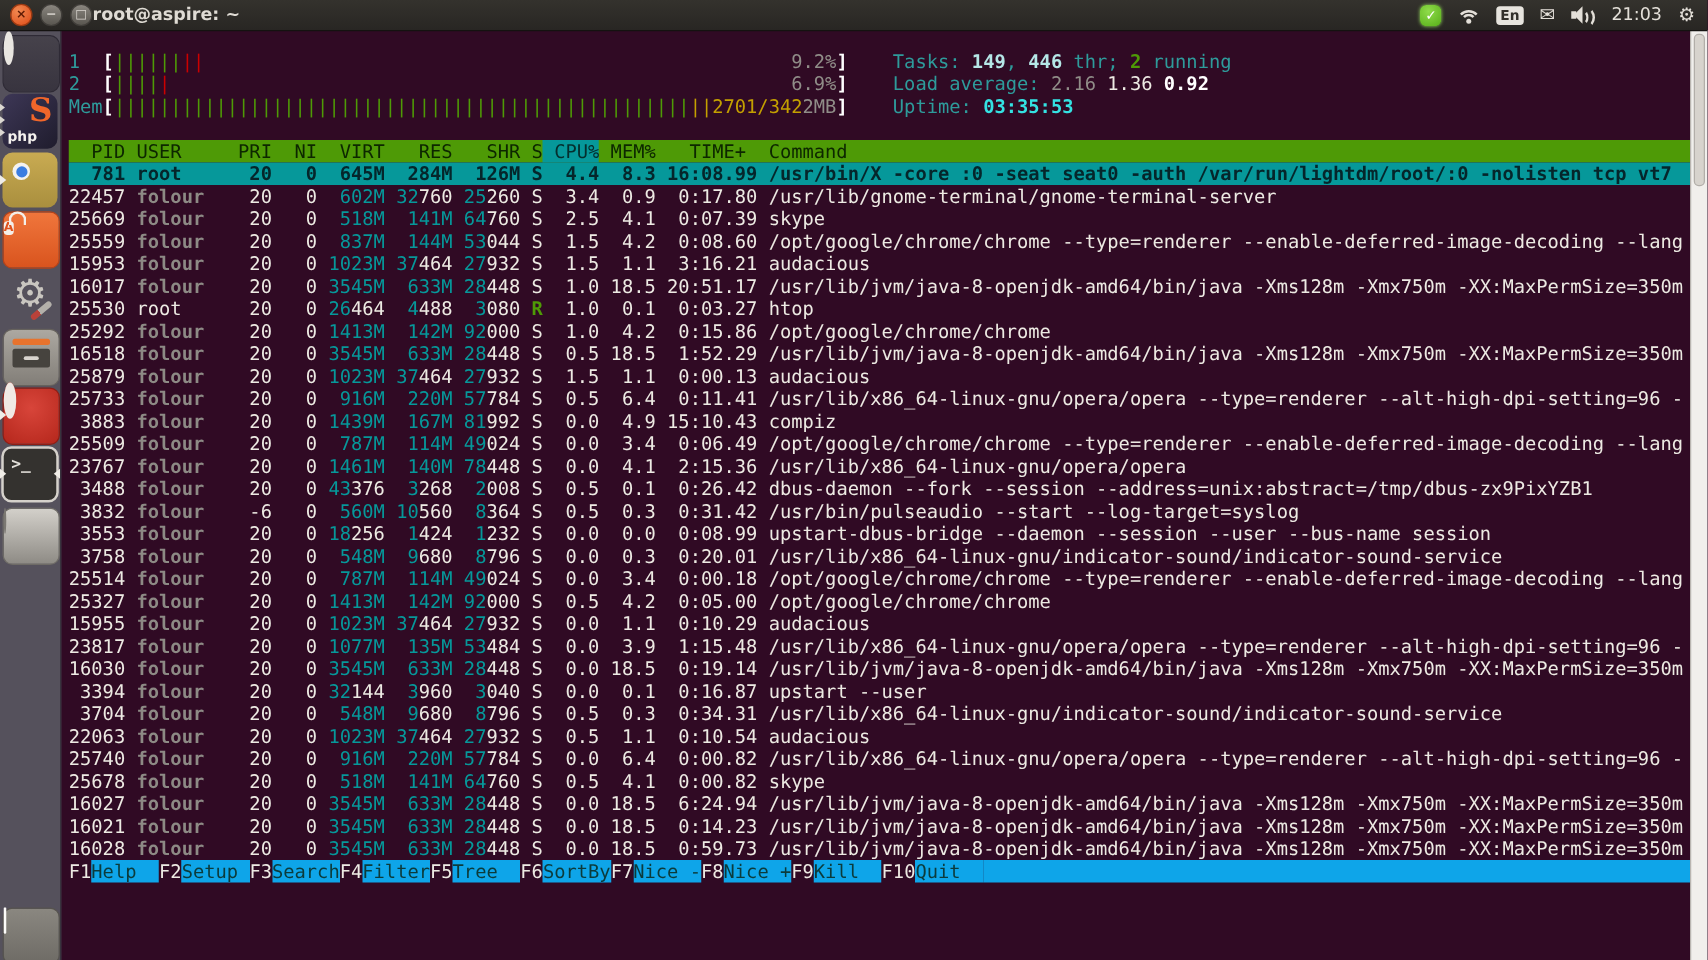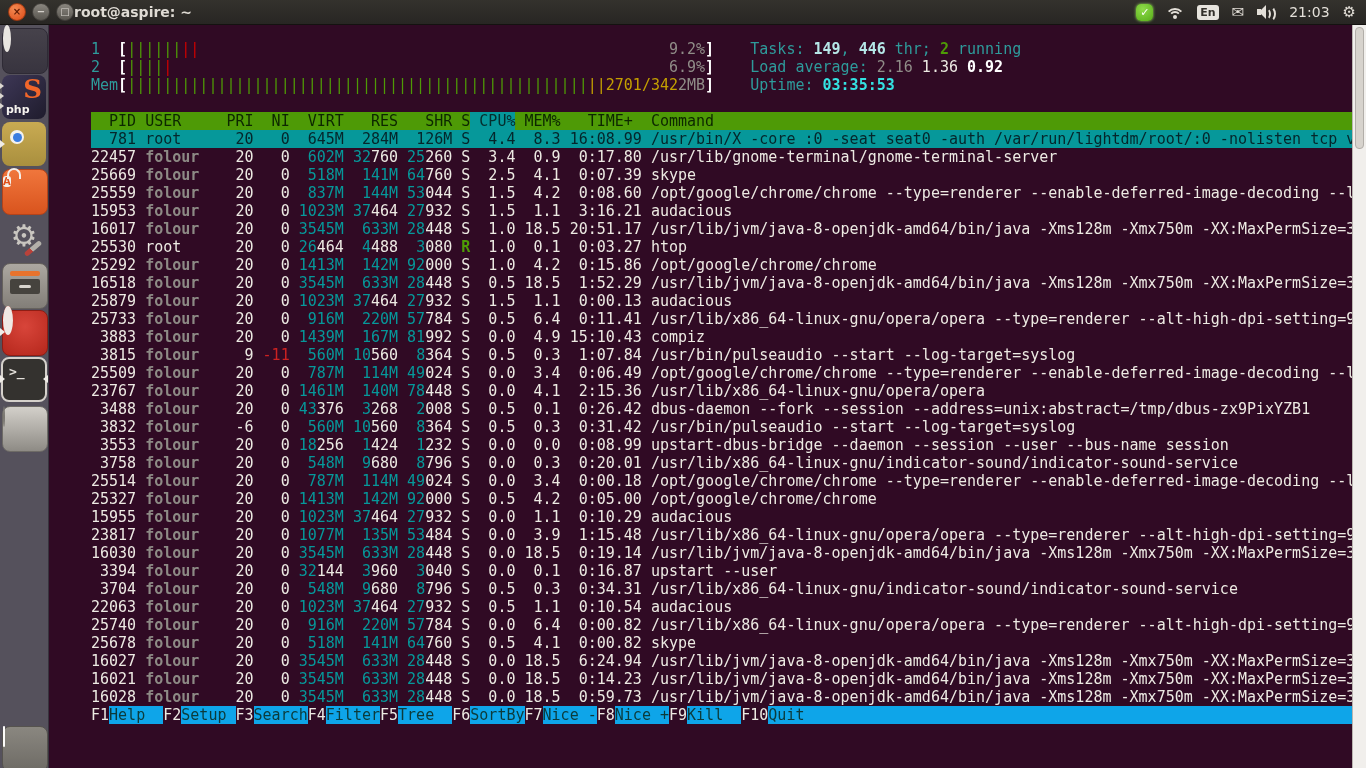--- a/index.html
+++ b/index.html
@@ -56,38 +56,38 @@
   [data-name="launcher-terminal"]{background:#34322f;border:2px solid #d5d1cb;left:1px;width:42px;height:41px;}
   .tp{color:#e4e1db;font:bold 13px/1 "DejaVu Sans Mono",monospace;padding:6px 0 0 6px;display:block;}
   [data-name="launcher-disk"]{background:linear-gradient(#d3d0ca,#8e8b85);border:1px solid #6e6b66;}
   .platter{width:26px;height:26px;margin:8px auto 0;border-radius:50%;background:radial-gradient(circle,#b9b6b0 0 28%,#dcd9d3 29% 55%,#a19e98 56%);border:1px solid #7b7872;}
   [data-name="launcher-trash"]{background:linear-gradient(#8a8780,#6e6b65);border:1px solid #56534e;}
   .cup{width:20px;height:22px;margin:9px auto 0;background:linear-gradient(#f2efea,#c9c6c0);border-radius:3px 3px 7px 7px;border:1px solid #fdfcfa;}
   
   .term{position:absolute;left:48px;top:24px;right:13px;bottom:0;background:#300A24;padding:16px 0 0 7px;overflow:hidden;font:15px/18px "DejaVu Sans Mono",monospace;color:#edeae3;z-index:1;}
   .scroll{position:absolute;right:0;top:24px;width:13px;bottom:0;background:#f1efec;border-left:1px solid #b9b5b0;z-index:2;}
   .scroll .thumb{position:absolute;left:2px;right:2px;top:3px;height:120px;background:#d7d3cd;border:1px solid #b2aea9;border-radius:4px;}
-  .ln{height:18px;white-space:pre;margin-left:36px;}
+  .ln{height:18px;white-space:pre;}
   .cy{color:#06989A}
   .us{color:#8d8a85;font-weight:bold}
   .rd{color:#cc2222}
   .gn{color:#4E9A06;font-weight:bold}
   .gr{color:#908d88}
   .or{color:#C4A000}
   .wh{color:#edeae3}
   .bw{color:#ffffff;font-weight:bold}
   .bc{color:#b5e7e7;font-weight:bold}
   .lb{color:#2e9b9b}
   .cy2{color:#34E2E2;font-weight:bold}
   .wb2{color:#ffffff;font-weight:bold}
   .bar-g{color:#4E9A06}.bar-r{color:#CC0000}.bar-o{color:#C4A000}
   .hdr{background:#4E9A06;color:#0d2700;}
   .hdr .sort{background:#06989A;color:#052e2e;}
   .sel{background:#06989A;}
-  .sel,.sel span{color:#05262b!important;font-weight:normal;}
+  .sel,.sel span{color:#05262b!important;font-weight:bold;}
   .fk{color:#edeae3;}
   .fl{background:#0ea5e9;color:#0c3b3b;}
 </style>
 </head>
 <body>
 
 <div class="panel" data-name="top-panel">
   <div class="winbtns" data-name="window-controls">
     <span class="wbtn wb-c" data-name="window-close-button">×</span>
     <span class="wbtn wb-m" data-name="window-minimize-button">−</span>
@@ -159,21 +159,20 @@
     <div class="ln" data-name="process-row-25669">25669 <span class="us">folour   </span> 20   0  <span class="cy">518M</span>  <span class="cy">141M</span> <span class="cy">64</span>760 S  2.5  4.1  0:07.39 skype                                                                             </div>
     <div class="ln" data-name="process-row-25559">25559 <span class="us">folour   </span> 20   0  <span class="cy">837M</span>  <span class="cy">144M</span> <span class="cy">53</span>044 S  1.5  4.2  0:08.60 /opt/google/chrome/chrome --type=renderer --enable-deferred-image-decoding --lang </div>
     <div class="ln" data-name="process-row-15953">15953 <span class="us">folour   </span> 20   0 <span class="cy">1023M</span> <span class="cy">37</span>464 <span class="cy">27</span>932 S  1.5  1.1  3:16.21 audacious                                                                         </div>
     <div class="ln" data-name="process-row-16017">16017 <span class="us">folour   </span> 20   0 <span class="cy">3545M</span>  <span class="cy">633M</span> <span class="cy">28</span>448 S  1.0 18.5 20:51.17 /usr/lib/jvm/java-8-openjdk-amd64/bin/java -Xms128m -Xmx750m -XX:MaxPermSize=350m </div>
     <div class="ln" data-name="process-row-25530">25530 root      20   0 <span class="cy">26</span>464  <span class="cy">4</span>488  <span class="cy">3</span>080 <span class="gn">R</span>  1.0  0.1  0:03.27 htop                                                                              </div>
     <div class="ln" data-name="process-row-25292">25292 <span class="us">folour   </span> 20   0 <span class="cy">1413M</span>  <span class="cy">142M</span> <span class="cy">92</span>000 S  1.0  4.2  0:15.86 /opt/google/chrome/chrome                                                         </div>
     <div class="ln" data-name="process-row-16518">16518 <span class="us">folour   </span> 20   0 <span class="cy">3545M</span>  <span class="cy">633M</span> <span class="cy">28</span>448 S  0.5 18.5  1:52.29 /usr/lib/jvm/java-8-openjdk-amd64/bin/java -Xms128m -Xmx750m -XX:MaxPermSize=350m </div>
     <div class="ln" data-name="process-row-25879">25879 <span class="us">folour   </span> 20   0 <span class="cy">1023M</span> <span class="cy">37</span>464 <span class="cy">27</span>932 S  1.5  1.1  0:00.13 audacious                                                                         </div>
     <div class="ln" data-name="process-row-25733">25733 <span class="us">folour   </span> 20   0  <span class="cy">916M</span>  <span class="cy">220M</span> <span class="cy">57</span>784 S  0.5  6.4  0:11.41 /usr/lib/x86_64-linux-gnu/opera/opera --type=renderer --alt-high-dpi-setting=96 - </div>
     <div class="ln" data-name="process-row-3883"> 3883 <span class="us">folour   </span> 20   0 <span class="cy">1439M</span>  <span class="cy">167M</span> <span class="cy">81</span>992 S  0.0  4.9 15:10.43 compiz                                                                            </div>
-    <div class="ln" data-name="process-row-3815"> 3815 <span class="us">folour   </span>  9 <span class="rd">-11</span>  <span class="cy">560M</span> <span class="cy">10</span>560  <span class="cy">8</span>364 S  0.5  0.3  1:07.84 /usr/bin/pulseaudio --start --log-target=syslog                                   </div>
     <div class="ln" data-name="process-row-25509">25509 <span class="us">folour   </span> 20   0  <span class="cy">787M</span>  <span class="cy">114M</span> <span class="cy">49</span>024 S  0.0  3.4  0:06.49 /opt/google/chrome/chrome --type=renderer --enable-deferred-image-decoding --lang </div>
     <div class="ln" data-name="process-row-23767">23767 <span class="us">folour   </span> 20   0 <span class="cy">1461M</span>  <span class="cy">140M</span> <span class="cy">78</span>448 S  0.0  4.1  2:15.36 /usr/lib/x86_64-linux-gnu/opera/opera                                             </div>
     <div class="ln" data-name="process-row-3488"> 3488 <span class="us">folour   </span> 20   0 <span class="cy">43</span>376  <span class="cy">3</span>268  <span class="cy">2</span>008 S  0.5  0.1  0:26.42 dbus-daemon --fork --session --address=unix:abstract=/tmp/dbus-zx9PixYZB1         </div>
     <div class="ln" data-name="process-row-3832"> 3832 <span class="us">folour   </span> -6   0  <span class="cy">560M</span> <span class="cy">10</span>560  <span class="cy">8</span>364 S  0.5  0.3  0:31.42 /usr/bin/pulseaudio --start --log-target=syslog                                   </div>
     <div class="ln" data-name="process-row-3553"> 3553 <span class="us">folour   </span> 20   0 <span class="cy">18</span>256  <span class="cy">1</span>424  <span class="cy">1</span>232 S  0.0  0.0  0:08.99 upstart-dbus-bridge --daemon --session --user --bus-name session                  </div>
     <div class="ln" data-name="process-row-3758"> 3758 <span class="us">folour   </span> 20   0  <span class="cy">548M</span>  <span class="cy">9</span>680  <span class="cy">8</span>796 S  0.0  0.3  0:20.01 /usr/lib/x86_64-linux-gnu/indicator-sound/indicator-sound-service                 </div>
     <div class="ln" data-name="process-row-25514">25514 <span class="us">folour   </span> 20   0  <span class="cy">787M</span>  <span class="cy">114M</span> <span class="cy">49</span>024 S  0.0  3.4  0:00.18 /opt/google/chrome/chrome --type=renderer --enable-deferred-image-decoding --lang </div>
     <div class="ln" data-name="process-row-25327">25327 <span class="us">folour   </span> 20   0 <span class="cy">1413M</span>  <span class="cy">142M</span> <span class="cy">92</span>000 S  0.5  4.2  0:05.00 /opt/google/chrome/chrome                                                         </div>
     <div class="ln" data-name="process-row-15955">15955 <span class="us">folour   </span> 20   0 <span class="cy">1023M</span> <span class="cy">37</span>464 <span class="cy">27</span>932 S  0.0  1.1  0:10.29 audacious                                                                         </div>
     <div class="ln" data-name="process-row-23817">23817 <span class="us">folour   </span> 20   0 <span class="cy">1077M</span>  <span class="cy">135M</span> <span class="cy">53</span>484 S  0.0  3.9  1:15.48 /usr/lib/x86_64-linux-gnu/opera/opera --type=renderer --alt-high-dpi-setting=96 - </div>

